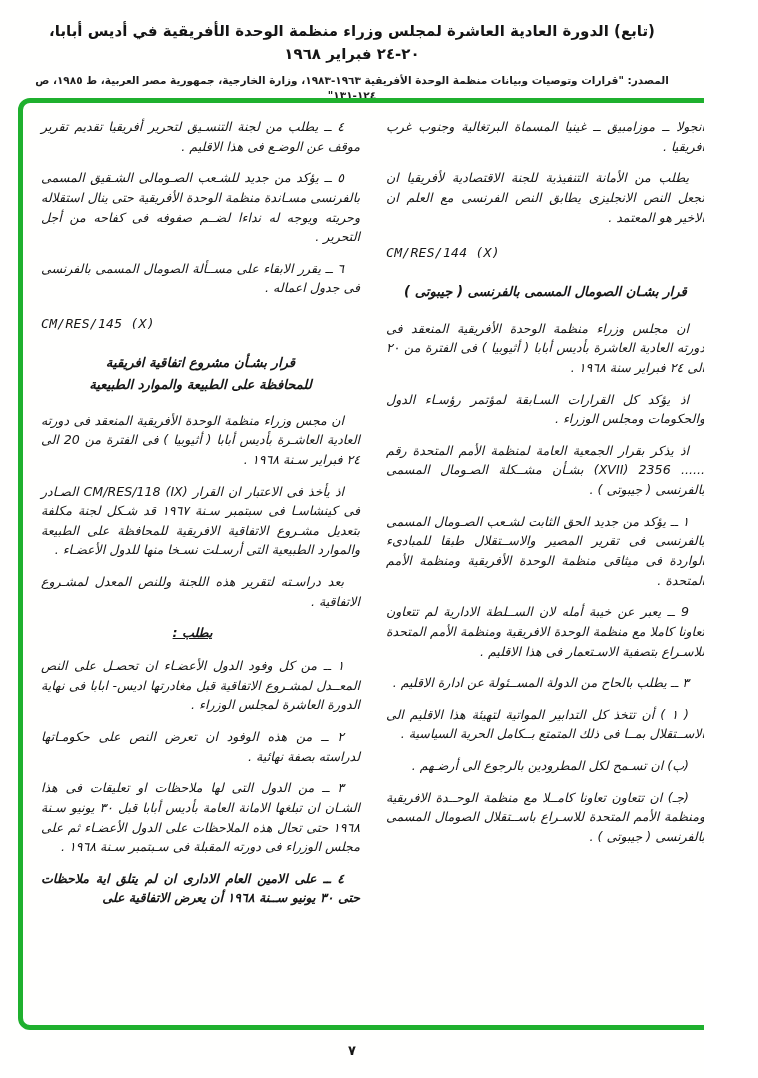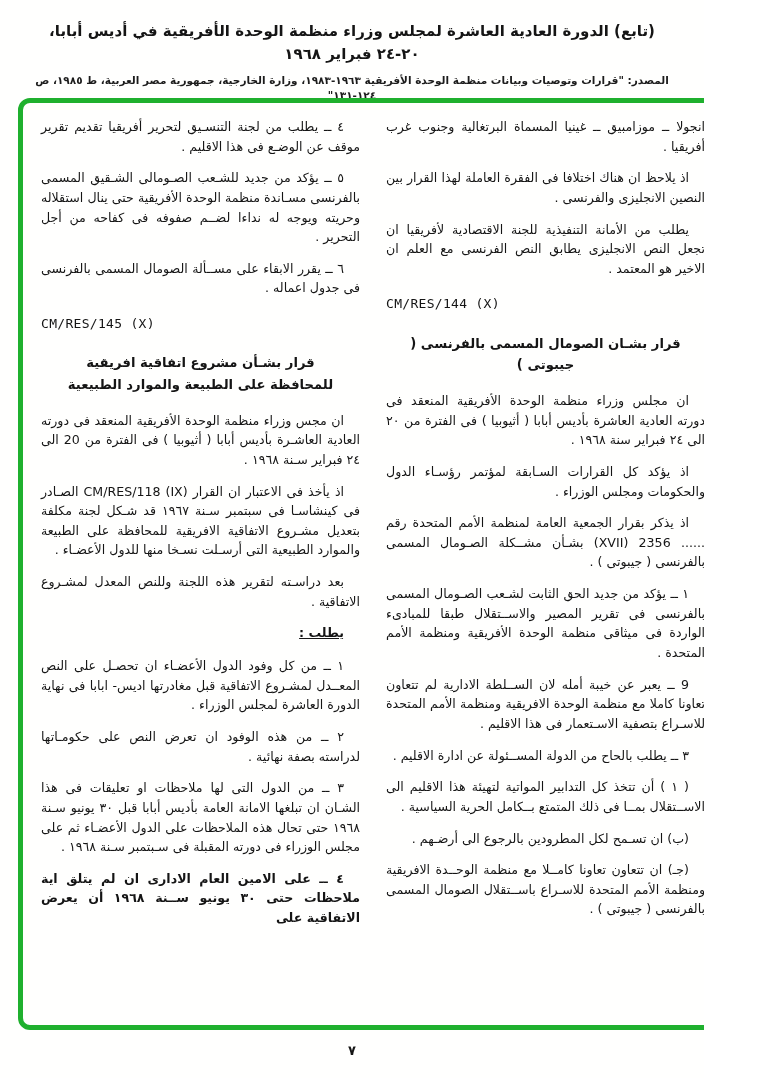--- a/index.html
+++ b/index.html
@@ -50,20 +50,21 @@
   .columns {
     direction: rtl;
     display: flex;
     gap: 26px;
     padding: 14px 18px 10px 18px;
     height: 100%;
   }
   .column {
     flex: 1 1 0;
     min-width: 0;
+    font-style: italic;
   }
   
   .block {
     direction: rtl;
     font-size: 12.6px;
     line-height: 1.56;
     text-align: justify;
     margin-bottom: 12px;
     text-indent: 16px;
   }
@@ -84,21 +85,21 @@
     text-align: center;
     text-indent: 0;
     font-size: 13.2px;
     line-height: 1.6;
     white-space: pre-line;
     margin: 2px 0 16px 0;
   }
   .block.heading-underline {
     font-weight: 700;
     text-decoration: underline;
-    text-align: right;
+    text-align: center;
     text-indent: 16px;
     margin: 0 0 13px 0;
   }
   
   .footer {
     position: absolute;
     left: 0;
     right: 0;
     top: 1040px;
     text-align: center;
@@ -116,21 +117,20 @@
 
   <div class="header">
     <div class="header-title">(تابع) الدورة العادية العاشرة لمجلس وزراء منظمة الوحدة الأفريقية في أديس أبابا، ٢٠-٢٤ فبراير ١٩٦٨</div>
     <div class="header-source">المصدر: "قرارات وتوصيات وبيانات منظمة الوحدة الأفريقية ١٩٦٣-١٩٨٣، وزارة الخارجية، جمهورية مصر العربية، ط ١٩٨٥، ص ١٢٤-١٣١"</div>
   </div>
 
   <div class="frame" style="border-color: rgb(31, 176, 46);">
     <div class="columns">
       <div class="column">
           <p class="block para no-indent">انجولا ــ موزامبيق ــ غينيا المسماة البرتغالية وجنوب غرب أفريقيا .</p>
-          <p class="block para">اذ يلاحظ ان هناك اختلافا فى الفقرة العاملة لهذا القرار بين النصين الانجليزى والفرنسى .</p>
           <p class="block para">يطلب من الأمانة التنفيذية للجنة الاقتصادية لأفريقيا ان تجعل النص الانجليزى يطابق النص الفرنسى مع العلم ان الاخير هو المعتمد .</p>
           <p class="block code">CM/RES/144 (X)</p>
           <p class="block heading">قرار بشـان الصومال المسمى بالفرنسى ( جيبوتى )</p>
           <p class="block para">ان مجلس وزراء منظمة الوحدة الأفريقية المنعقد فى دورته العادية العاشرة بأديس أبابا ( أثيوبيا ) فى الفترة من ٢٠ الى ٢٤ فبراير سنة ١٩٦٨ .</p>
           <p class="block para">اذ يؤكد كل القرارات السـابقة لمؤتمر رؤسـاء الدول والحكومات ومجلس الوزراء .</p>
           <p class="block para">اذ يذكر بقرار الجمعية العامة لمنظمة الأمم المتحدة رقم ...... 2356 (XVII) بشـأن مشــكلة الصـومال المسمى بالفرنسى ( جيبوتى ) .</p>
           <p class="block para">١ ــ يؤكد من جديد الحق الثابت لشـعب الصـومال المسمى بالفرنسى فى تقرير المصير والاســتقلال طبقا للمبادىء الواردة فى ميثاقى منظمة الوحدة الأفريقية ومنظمة الأمم المتحدة .</p>
           <p class="block para">9 ــ يعبر عن خيبة أمله لان الســلطة الادارية لم تتعاون تعاونا كاملا مع منظمة الوحدة الافريقية ومنظمة الأمم المتحدة للاسـراع بتصفية الاسـتعمار فى هذا الاقليم .</p>
           <p class="block para">٣ ــ يطلب بالحاح من الدولة المســئولة عن ادارة الاقليم .</p>
           <p class="block para">( ١ ) أن تتخذ كل التدابير المواتية لتهيئة هذا الاقليم الى الاســتقلال بمــا فى ذلك المتمتع بــكامل الحرية السياسية .</p>

